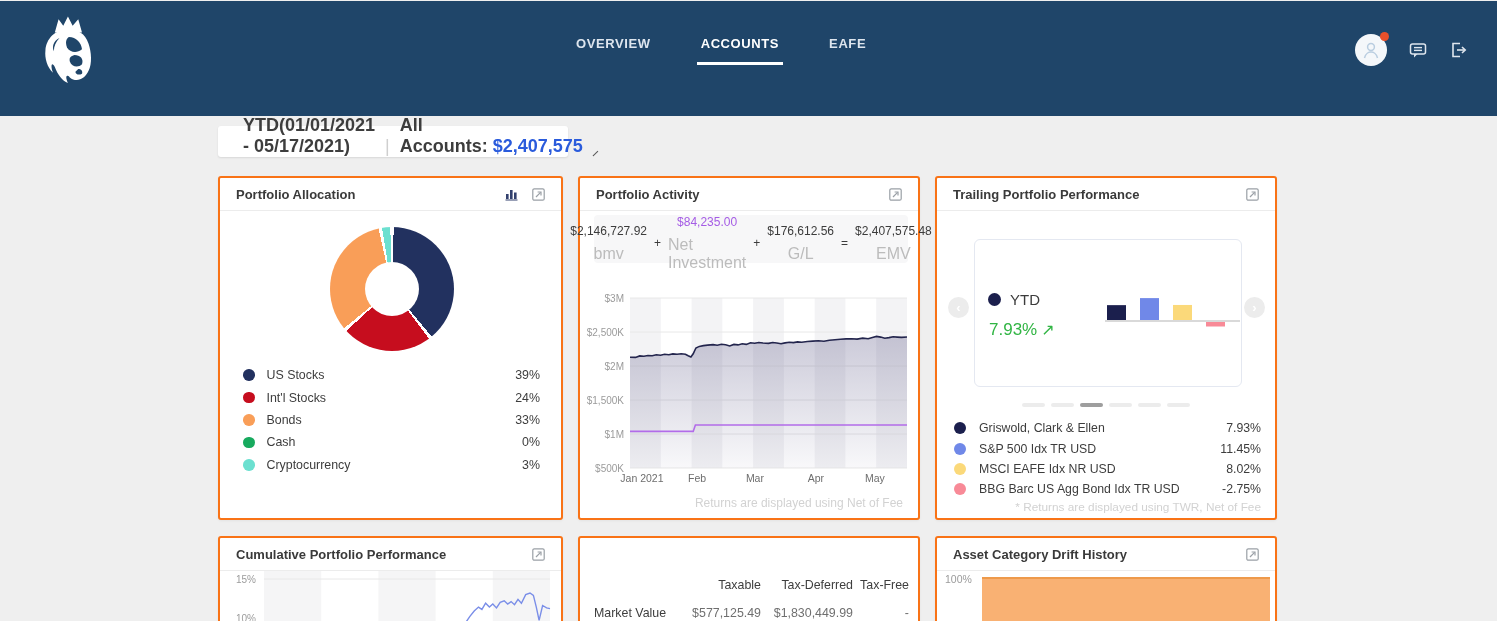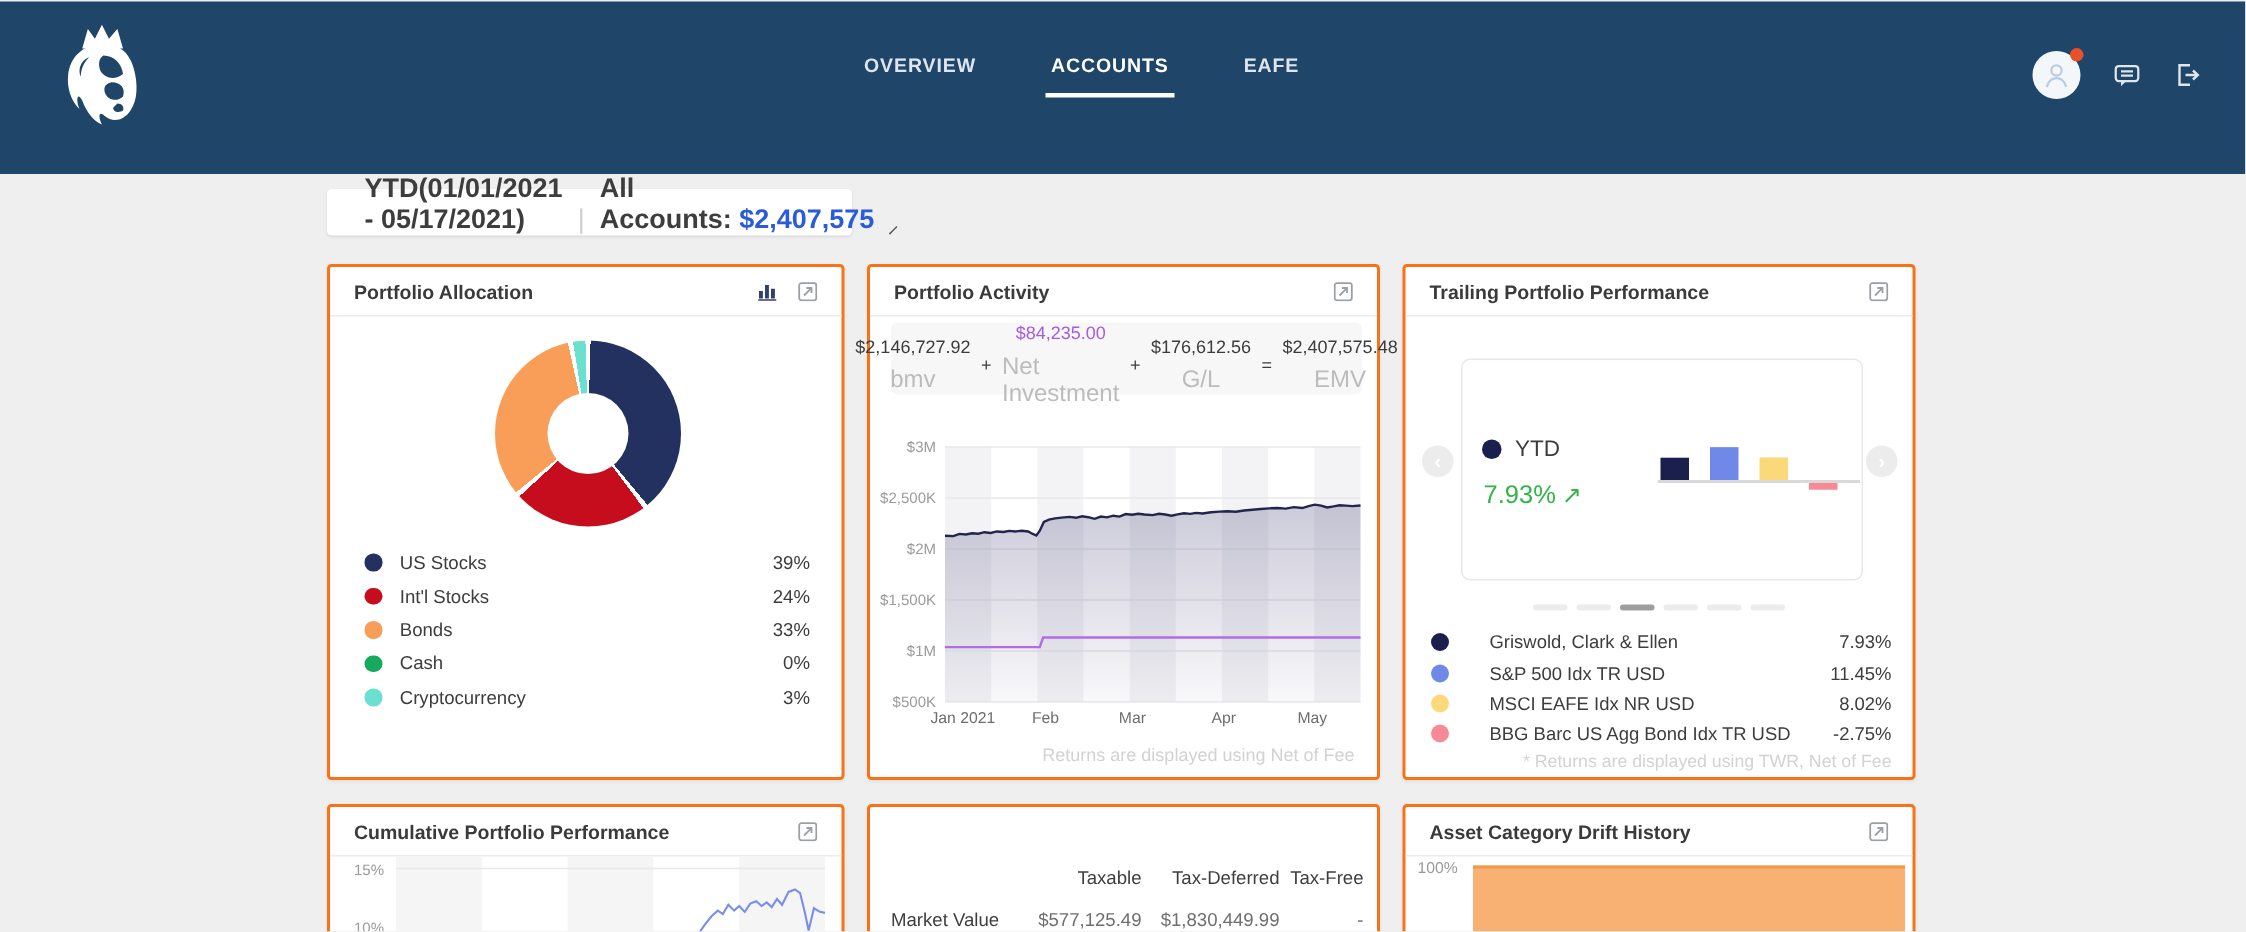--- a/index.html
+++ b/index.html
@@ -73,21 +73,21 @@
   .chev-circle { position:absolute; width:21px; height:21px; border-radius:50%; background:#ececec; color:#fff;
     display:flex; align-items:center; justify-content:center; font-size:13px; font-weight:700; cursor:pointer; }
   #chev-left { left:11px; top:119px; }
   #chev-right { left:307px; top:119px; }
   .pagination { position:absolute; left:0; top:225px; width:100%; display:flex; justify-content:center; gap:6px; }
   .pagination span { width:23px; height:4px; border-radius:2px; background:#ececec; cursor:pointer; }
   .pagination span.active { background:#9e9e9e; }
   .trail-legend { position:absolute; left:0; top:240px; width:100%; padding:0 14px 0 17px; }
   .trail-legend .lrow { height:20.4px; }
   .trail-legend .dot { width:12px; height:12px; }
-  .trail-legend .llabel { margin-left:27px; font-size:12.3px; }
+  .trail-legend .llabel { margin-left:13px; font-size:12.3px; }
   .trail-legend .lval { font-size:12.3px; }
   .trail-foot { position:absolute; right:14px; top:322px; font-size:11.8px; color:#d2d2d2; }
 
   
   #cumulative-chart { position:absolute; left:0; top:33px; }
 
   
   .cb-row { position:absolute; left:0; width:100%; height:16px; }
   .cb-cell { position:absolute; font-size:12.4px; text-align:right; }
   .cb-head .cb-cell { color:#3e3e3e; }

